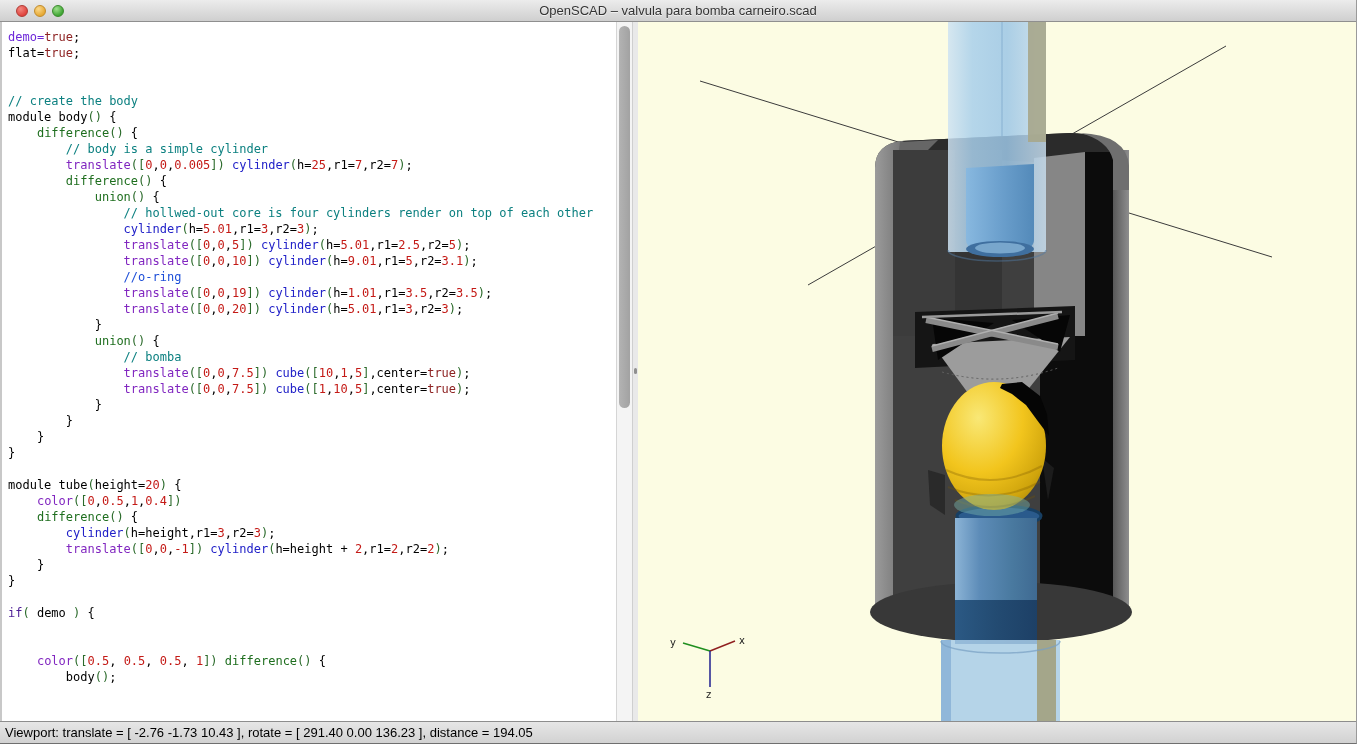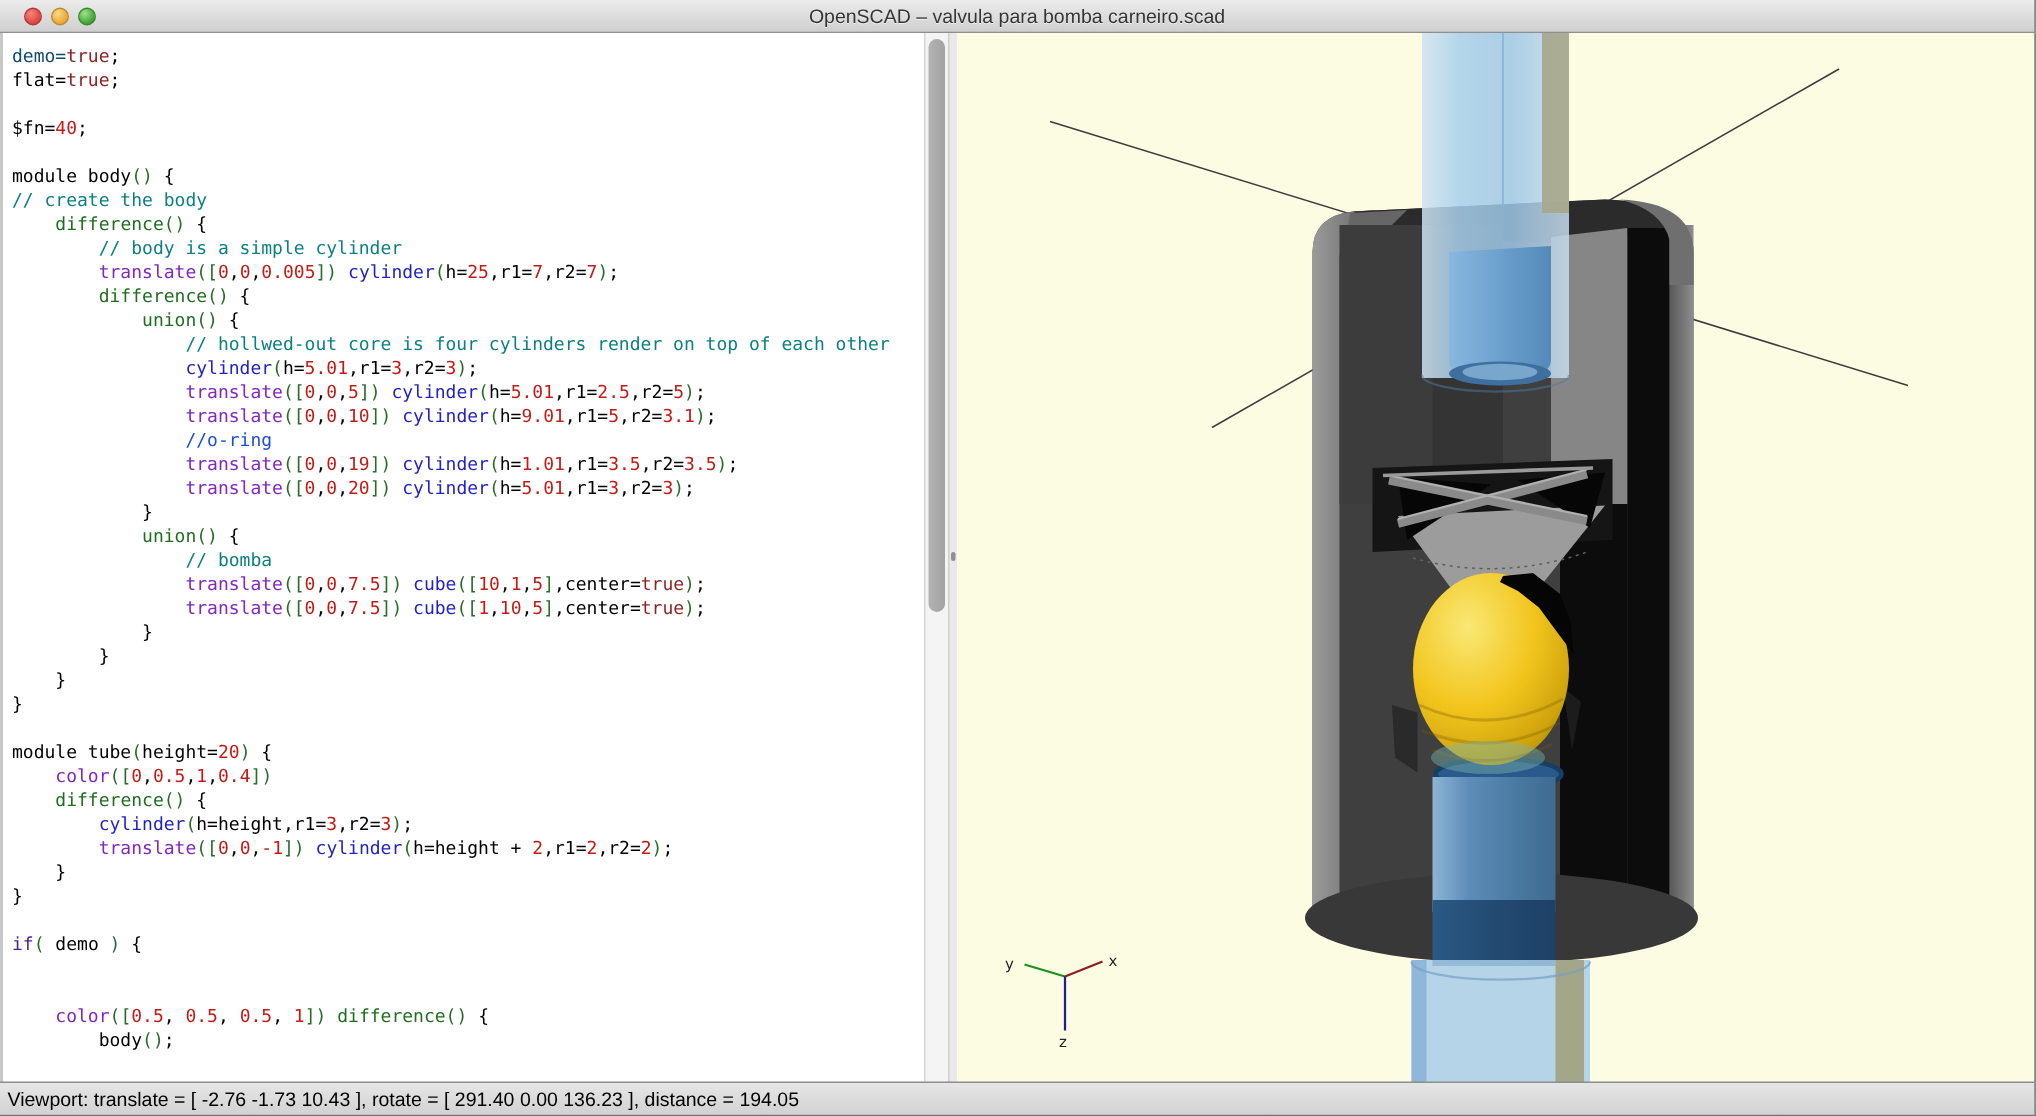--- a/index.html
+++ b/index.html
@@ -66,27 +66,26 @@
     <div class="tl red"></div>
     <div class="tl yellow"></div>
     <div class="tl green"></div>
     <div class="title">OpenSCAD – valvula para bomba carneiro.scad</div>
   </div>
 
   <div class="content">
 
     <div class="editor">
       <div class="code-lines">
-          <div class="code-line"><span style="color: #0c4a6e;">demo=</span><span style="color: rgb(142, 35, 35);">true</span><span style="color: rgb(0, 0, 0);">;</span></div>
+          <div class="code-line"><span style="color: #6d28d9;">demo=</span><span style="color: rgb(142, 35, 35);">true</span><span style="color: rgb(0, 0, 0);">;</span></div>
           <div class="code-line"><span style="color: rgb(0, 0, 0);">flat=</span><span style="color: rgb(142, 35, 35);">true</span><span style="color: rgb(0, 0, 0);">;</span></div>
           <div class="code-line"></div>
-          <div class="code-line"><span style="color: rgb(0, 0, 0);">$fn=</span><span style="color: rgb(196, 26, 22);">40</span><span style="color: rgb(0, 0, 0);">;</span></div>
-          <div class="code-line"></div>
+          <div class="code-line"></div>
+          <div class="code-line"><span style="color: rgb(12, 128, 128);">// create the body</span></div>
           <div class="code-line"><span style="color: rgb(0, 0, 0);">module body</span><span style="color: rgb(42, 106, 42);">()</span><span style="color: rgb(0, 0, 0);"> {</span></div>
-          <div class="code-line"><span style="color: rgb(12, 128, 128);">// create the body</span></div>
           <div class="code-line"><span style="color: rgb(0, 0, 0);">    </span><span style="color: rgb(30, 110, 30);">difference</span><span style="color: rgb(42, 106, 42);">()</span><span style="color: rgb(0, 0, 0);"> {</span></div>
           <div class="code-line"><span style="color: rgb(0, 0, 0);">        </span><span style="color: rgb(12, 128, 128);">// body is a simple cylinder</span></div>
           <div class="code-line"><span style="color: rgb(0, 0, 0);">        </span><span style="color: rgb(129, 38, 192);">translate</span><span style="color: rgb(42, 106, 42);">([</span><span style="color: rgb(196, 26, 22);">0</span><span style="color: rgb(0, 0, 0);">,</span><span style="color: rgb(196, 26, 22);">0</span><span style="color: rgb(0, 0, 0);">,</span><span style="color: rgb(196, 26, 22);">0.005</span><span style="color: rgb(42, 106, 42);">])</span><span style="color: rgb(0, 0, 0);"> </span><span style="color: rgb(33, 33, 200);">cylinder</span><span style="color: rgb(42, 106, 42);">(</span><span style="color: rgb(0, 0, 0);">h=</span><span style="color: rgb(196, 26, 22);">25</span><span style="color: rgb(0, 0, 0);">,r1=</span><span style="color: rgb(196, 26, 22);">7</span><span style="color: rgb(0, 0, 0);">,r2=</span><span style="color: rgb(196, 26, 22);">7</span><span style="color: rgb(42, 106, 42);">)</span><span style="color: rgb(0, 0, 0);">;</span></div>
           <div class="code-line"><span style="color: rgb(0, 0, 0);">        </span><span style="color: rgb(30, 110, 30);">difference</span><span style="color: rgb(42, 106, 42);">()</span><span style="color: rgb(0, 0, 0);"> {</span></div>
           <div class="code-line"><span style="color: rgb(0, 0, 0);">            </span><span style="color: rgb(30, 110, 30);">union</span><span style="color: rgb(42, 106, 42);">()</span><span style="color: rgb(0, 0, 0);"> {</span></div>
           <div class="code-line"><span style="color: rgb(0, 0, 0);">                </span><span style="color: rgb(12, 128, 128);">// hollwed-out core is four cylinders render on top of each other</span></div>
           <div class="code-line"><span style="color: rgb(0, 0, 0);">                </span><span style="color: rgb(33, 33, 200);">cylinder</span><span style="color: rgb(42, 106, 42);">(</span><span style="color: rgb(0, 0, 0);">h=</span><span style="color: rgb(196, 26, 22);">5.01</span><span style="color: rgb(0, 0, 0);">,r1=</span><span style="color: rgb(196, 26, 22);">3</span><span style="color: rgb(0, 0, 0);">,r2=</span><span style="color: rgb(196, 26, 22);">3</span><span style="color: rgb(42, 106, 42);">)</span><span style="color: rgb(0, 0, 0);">;</span></div>
           <div class="code-line"><span style="color: rgb(0, 0, 0);">                </span><span style="color: rgb(129, 38, 192);">translate</span><span style="color: rgb(42, 106, 42);">([</span><span style="color: rgb(196, 26, 22);">0</span><span style="color: rgb(0, 0, 0);">,</span><span style="color: rgb(196, 26, 22);">0</span><span style="color: rgb(0, 0, 0);">,</span><span style="color: rgb(196, 26, 22);">5</span><span style="color: rgb(42, 106, 42);">])</span><span style="color: rgb(0, 0, 0);"> </span><span style="color: rgb(33, 33, 200);">cylinder</span><span style="color: rgb(42, 106, 42);">(</span><span style="color: rgb(0, 0, 0);">h=</span><span style="color: rgb(196, 26, 22);">5.01</span><span style="color: rgb(0, 0, 0);">,r1=</span><span style="color: rgb(196, 26, 22);">2.5</span><span style="color: rgb(0, 0, 0);">,r2=</span><span style="color: rgb(196, 26, 22);">5</span><span style="color: rgb(42, 106, 42);">)</span><span style="color: rgb(0, 0, 0);">;</span></div>
           <div class="code-line"><span style="color: rgb(0, 0, 0);">                </span><span style="color: rgb(129, 38, 192);">translate</span><span style="color: rgb(42, 106, 42);">([</span><span style="color: rgb(196, 26, 22);">0</span><span style="color: rgb(0, 0, 0);">,</span><span style="color: rgb(196, 26, 22);">0</span><span style="color: rgb(0, 0, 0);">,</span><span style="color: rgb(196, 26, 22);">10</span><span style="color: rgb(42, 106, 42);">])</span><span style="color: rgb(0, 0, 0);"> </span><span style="color: rgb(33, 33, 200);">cylinder</span><span style="color: rgb(42, 106, 42);">(</span><span style="color: rgb(0, 0, 0);">h=</span><span style="color: rgb(196, 26, 22);">9.01</span><span style="color: rgb(0, 0, 0);">,r1=</span><span style="color: rgb(196, 26, 22);">5</span><span style="color: rgb(0, 0, 0);">,r2=</span><span style="color: rgb(196, 26, 22);">3.1</span><span style="color: rgb(42, 106, 42);">)</span><span style="color: rgb(0, 0, 0);">;</span></div>
           <div class="code-line"><span style="color: rgb(0, 0, 0);">                </span><span style="color: #1d4ed8;">//o-ring</span></div>

